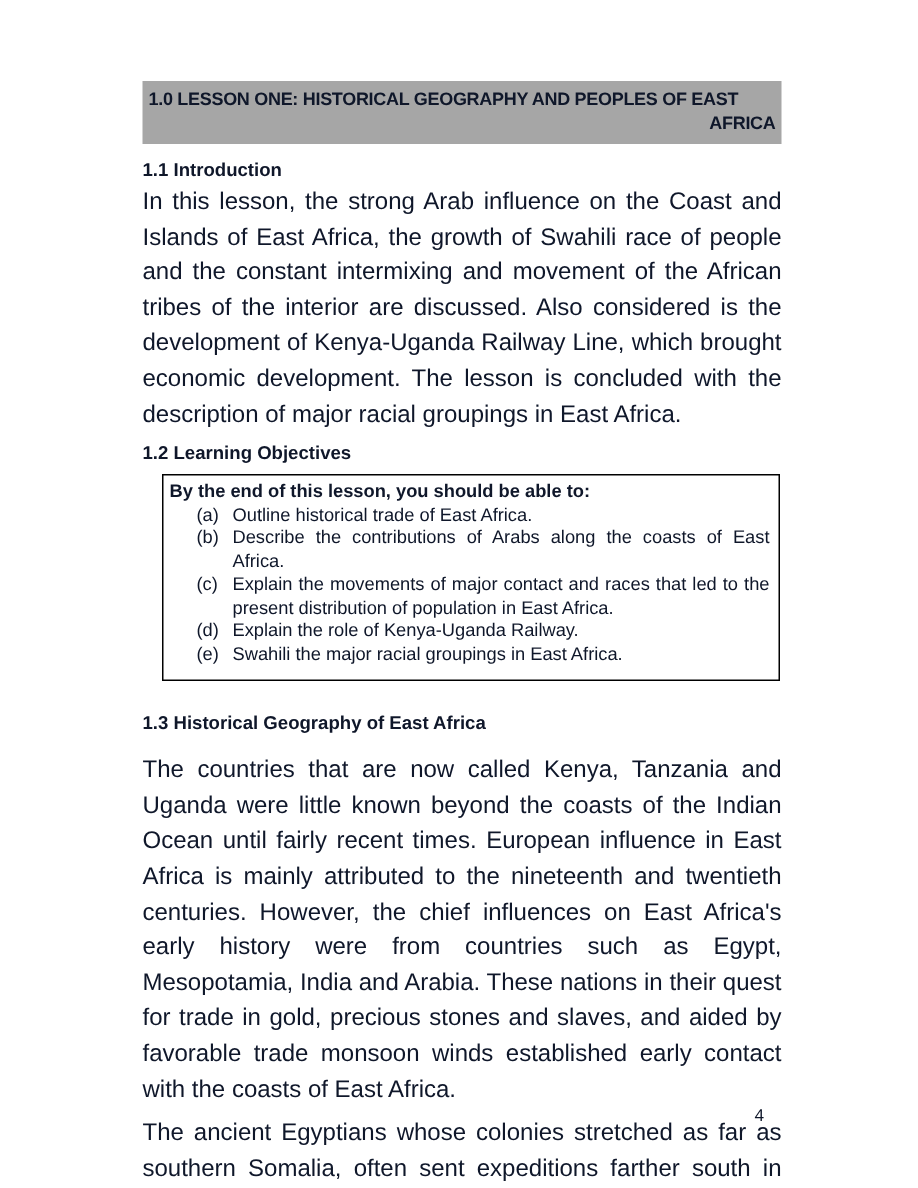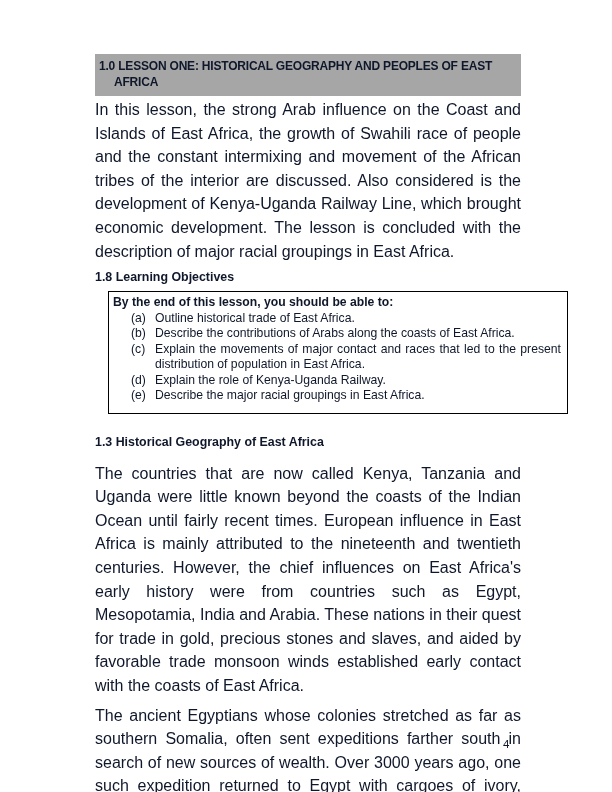--- a/index.html
+++ b/index.html
@@ -21,40 +21,40 @@
   .header-box {
     background: #a6a6a6;
     padding: 5px 4px 6px 4px;
     font-weight: bold;
     font-size: 12px;
     line-height: 15.5px;
     letter-spacing: -0.2px;
     overflow: hidden;
   }
   .header-line1 { white-space: nowrap; }
-  .header-line2 { padding-left: 15px; }
+  .header-line2 { padding-left: 15px; text-align: right; }
   .section-heading {
     font-weight: bold;
     font-size: 12.4px;
     line-height: 16px;
   }
   .h-intro { margin-top: 9px; }
   .para {
     font-size: 16px;
     line-height: 23.6px;
     text-align: justify;
     margin: 0;
   }
   .intro-para { margin-top: 2px; }
   .h-objectives { margin-top: 6px; }
   .objectives-box {
     box-sizing: border-box;
     margin-top: 6px;
     margin-left: 13px;
-    width: 460px;
+    width: 412px;
     border: 1px solid #000000;
     padding: 3px 6px 9px 4px;
     font-size: 12.2px;
     line-height: 15.5px;
   }
   .objectives-lead { font-weight: bold; }
   .objective-item {
     display: flex;
     margin-left: 18px;
   }
@@ -74,23 +74,24 @@
 <body>
 
 <div class="page">
   <div class="content">
 
     <div class="header-box" style="background: rgb(166, 166, 166);">
       <div class="header-line1">1.0 LESSON ONE: HISTORICAL GEOGRAPHY AND PEOPLES OF EAST</div>
       <div class="header-line2">AFRICA</div>
     </div>
 
+    <div class="section-heading h-intro">1.1 Introduction</div>
     <p class="para intro-para">In this lesson, the strong Arab influence on the Coast and Islands of East Africa, the growth of Swahili race of people and the constant intermixing and movement of the African tribes of the interior are discussed. Also considered is the development of Kenya-Uganda Railway Line, which brought economic development. The lesson is concluded with the description of major racial groupings in East Africa.</p>
 
-    <div class="section-heading h-objectives">1.8 Learning Objectives</div>
+    <div class="section-heading h-objectives">1.2 Learning Objectives</div>
 
     <div class="objectives-box">
       <div class="objectives-lead">By the end of this lesson, you should be able to:</div>
       <div class="objective-item">
         <span class="objective-label">(a)</span>
         <span class="objective-text">Outline historical trade of East Africa.</span>
       </div>
       <div class="objective-item">
         <span class="objective-label">(b)</span>
         <span class="objective-text">Describe the contributions of Arabs along the coasts of East Africa.</span>
@@ -98,21 +99,21 @@
       <div class="objective-item">
         <span class="objective-label">(c)</span>
         <span class="objective-text">Explain the movements of major contact and races that led to the present distribution of population in East Africa.</span>
       </div>
       <div class="objective-item">
         <span class="objective-label">(d)</span>
         <span class="objective-text">Explain the role of Kenya-Uganda Railway.</span>
       </div>
       <div class="objective-item">
         <span class="objective-label">(e)</span>
-        <span class="objective-text">Describe the major racial groupings in East Africa.</span>
+        <span class="objective-text">Swahili the major racial groupings in East Africa.</span>
       </div>
     </div>
 
     <div class="section-heading h-geography">1.3 Historical Geography of East Africa</div>
     <p class="para geo-para1">The countries that are now called Kenya, Tanzania and Uganda were little known beyond the coasts of the Indian Ocean until fairly recent times. European influence in East Africa is mainly attributed to the nineteenth and twentieth centuries. However, the chief influences on East Africa's early history were from countries such as Egypt, Mesopotamia, India and Arabia. These nations in their quest for trade in gold, precious stones and slaves, and aided by favorable trade monsoon winds established early contact with the coasts of East Africa.</p>
     <p class="para geo-para2">The ancient Egyptians whose colonies stretched as far as southern Somalia, often sent expeditions farther south in search of new sources of wealth. Over 3000 years ago, one such expedition returned to Egypt with cargoes of ivory, gold dust, ebony, ostrich feathers and leopard skins (Pritchard 1977). Overland routes were organized for trade with Ethiopia and probably reached the northern fringes of Kenya. At the same time, merchants from southern Arabia and from Mesopotamia were also carrying on a</p>
 
   </div>
 
   <div class="page-number">4</div>

